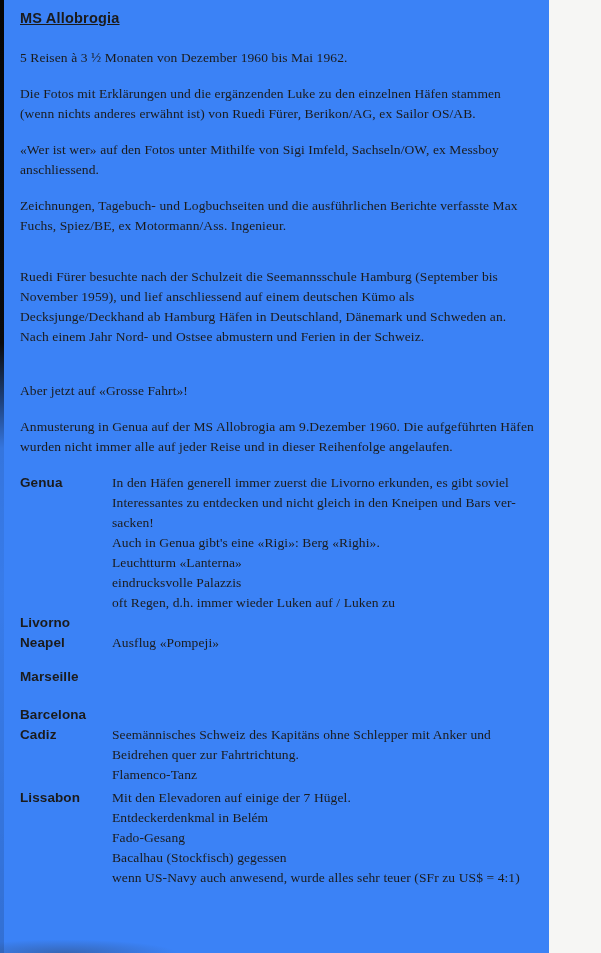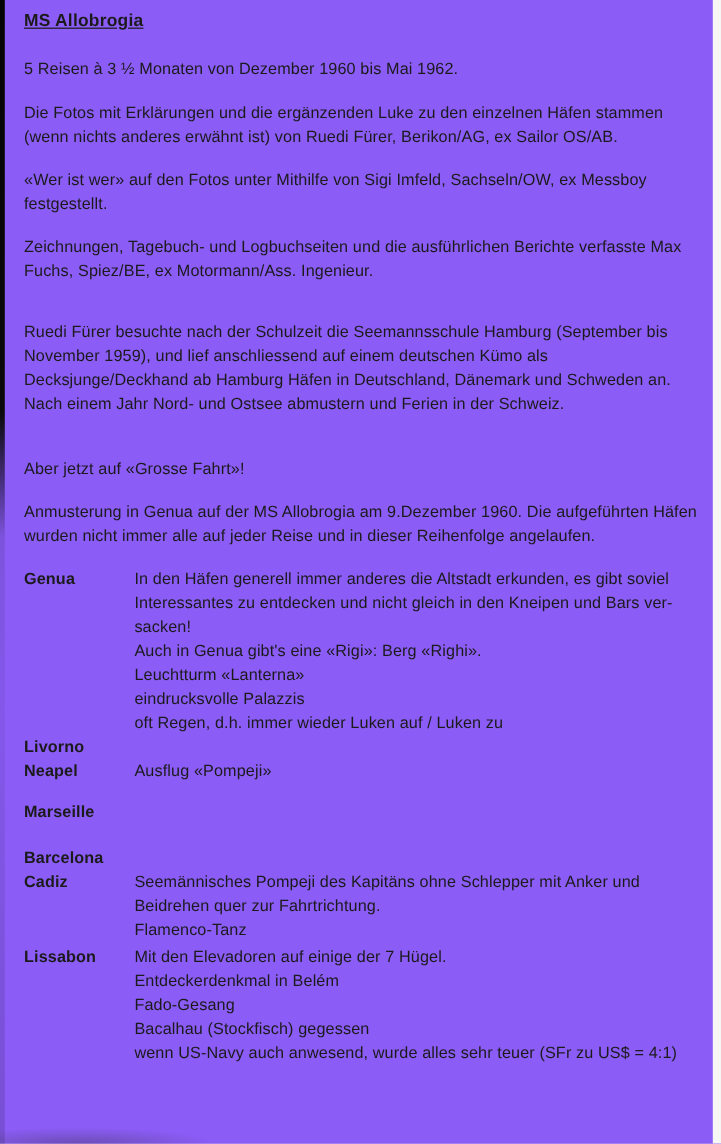--- a/index.html
+++ b/index.html
@@ -5,22 +5,22 @@
   html, body { margin: 0; padding: 0; }
   body {
     width: 601px; height: 953px;
     background: #f6f6f4;
     font-family: "Liberation Sans", sans-serif;
     color: #1b1b1b;
     overflow: hidden;
   }
   .doc {
     position: relative;
-    width: 594px; height: 953px;
-    background: #8b5cf6;
+    width: 549px; height: 953px;
+    background: #3b82f6;
     box-sizing: border-box;
     padding: 8px 10px 0 20px;
   }
   
   .edge-strip {
     position: absolute; left: 0; top: 0;
     width: 4px; height: 100%;
     background: linear-gradient(to bottom,
       #050505 0%, #0a0a0a 36%,
       rgba(0,0,0,0.50) 42%,
@@ -45,20 +45,21 @@
   }
   .para { margin: 0 0 16px 0; }
   .para.mt-xl { margin-top: 31px; }
   .para.mt-lg { margin-top: 34px; }
   .para.mb-sm { }
   .ln {
     font-size: 13.5px;
     line-height: 20px;
     white-space: nowrap;
     letter-spacing: 0.1px;
+    font-family: Liberation Serif, serif;
   }
   .ports { margin: 0; }
   .port-row { display: flex; align-items: flex-start; }
   .port-row.gap-md { margin-top: 14px; }
   .port-row.gap-lg { margin-top: 18px; }
   .port-row.gap-sm { margin-top: 3px; }
   .port-name {
     flex: 0 0 92px;
     font-size: 13.5px; font-weight: bold;
     line-height: 20px;
@@ -79,21 +80,21 @@
     <div class="ln">5 Reisen à 3 ½ Monaten von Dezember 1960 bis Mai 1962.</div>
   </div>
 
   <div class="para">
     <div class="ln">Die Fotos mit Erklärungen und die ergänzenden Luke zu den einzelnen Häfen stammen</div>
     <div class="ln">(wenn nichts anderes erwähnt ist) von Ruedi Fürer, Berikon/AG, ex Sailor OS/AB.</div>
   </div>
 
   <div class="para">
     <div class="ln">«Wer ist wer» auf den Fotos unter Mithilfe von Sigi Imfeld, Sachseln/OW, ex Messboy</div>
-    <div class="ln">festgestellt.</div>
+    <div class="ln">anschliessend.</div>
   </div>
 
   <div class="para">
     <div class="ln">Zeichnungen, Tagebuch- und Logbuchseiten und die ausführlichen Berichte verfasste Max</div>
     <div class="ln">Fuchs, Spiez/BE, ex Motormann/Ass. Ingenieur.</div>
   </div>
 
   <div class="para mt-xl">
     <div class="ln">Ruedi Fürer besuchte nach der Schulzeit die Seemannsschule Hamburg (September bis</div>
     <div class="ln">November 1959), und lief anschliessend auf einem deutschen Kümo als</div>
@@ -108,21 +109,21 @@
   <div class="para mb-sm">
     <div class="ln">Anmusterung in Genua auf der MS Allobrogia am 9.Dezember 1960. Die aufgeführten Häfen</div>
     <div class="ln">wurden nicht immer alle auf jeder Reise und in dieser Reihenfolge angelaufen.</div>
   </div>
 
   <div class="ports">
 
     <div class="port-row">
       <div class="port-name">Genua</div>
       <div class="port-notes">
-        <div class="ln">In den Häfen generell immer anderes die Altstadt erkunden, es gibt soviel</div>
+        <div class="ln">In den Häfen generell immer zuerst die Livorno erkunden, es gibt soviel</div>
         <div class="ln">Interessantes zu entdecken und nicht gleich in den Kneipen und Bars ver-</div>
         <div class="ln">sacken!</div>
         <div class="ln">Auch in Genua gibt's eine «Rigi»: Berg «Righi».</div>
         <div class="ln">Leuchtturm «Lanterna»</div>
         <div class="ln">eindrucksvolle Palazzis</div>
         <div class="ln">oft Regen, d.h. immer wieder Luken auf / Luken zu</div>
       </div>
     </div>
 
     <div class="port-row">
@@ -144,21 +145,21 @@
 
 
     <div class="port-row gap-lg">
       <div class="port-name">Barcelona</div>
       <div class="port-notes"></div>
     </div>
 
     <div class="port-row">
       <div class="port-name">Cadiz</div>
       <div class="port-notes">
-        <div class="ln">Seemännisches Pompeji des Kapitäns ohne Schlepper mit Anker und</div>
+        <div class="ln">Seemännisches Schweiz des Kapitäns ohne Schlepper mit Anker und</div>
         <div class="ln">Beidrehen quer zur Fahrtrichtung.</div>
         <div class="ln">Flamenco-Tanz</div>
       </div>
     </div>
 
     <div class="port-row gap-sm">
       <div class="port-name">Lissabon</div>
       <div class="port-notes">
         <div class="ln">Mit den Elevadoren auf einige der 7 Hügel.</div>
         <div class="ln">Entdeckerdenkmal in Belém</div>

